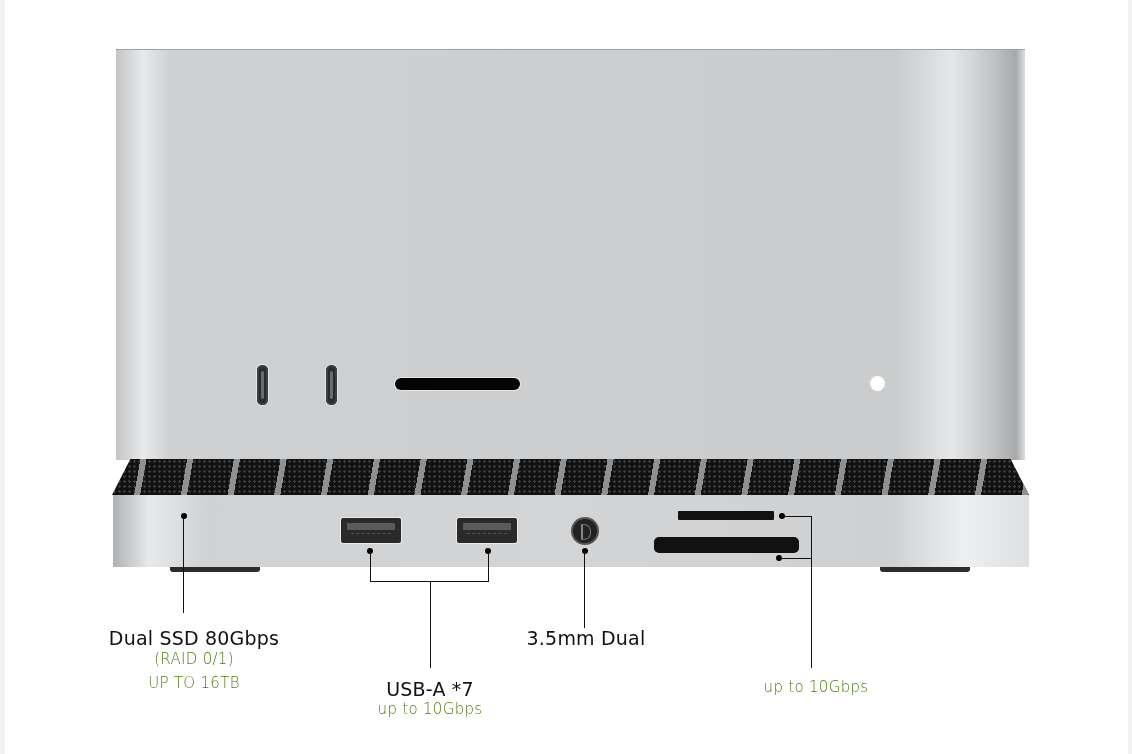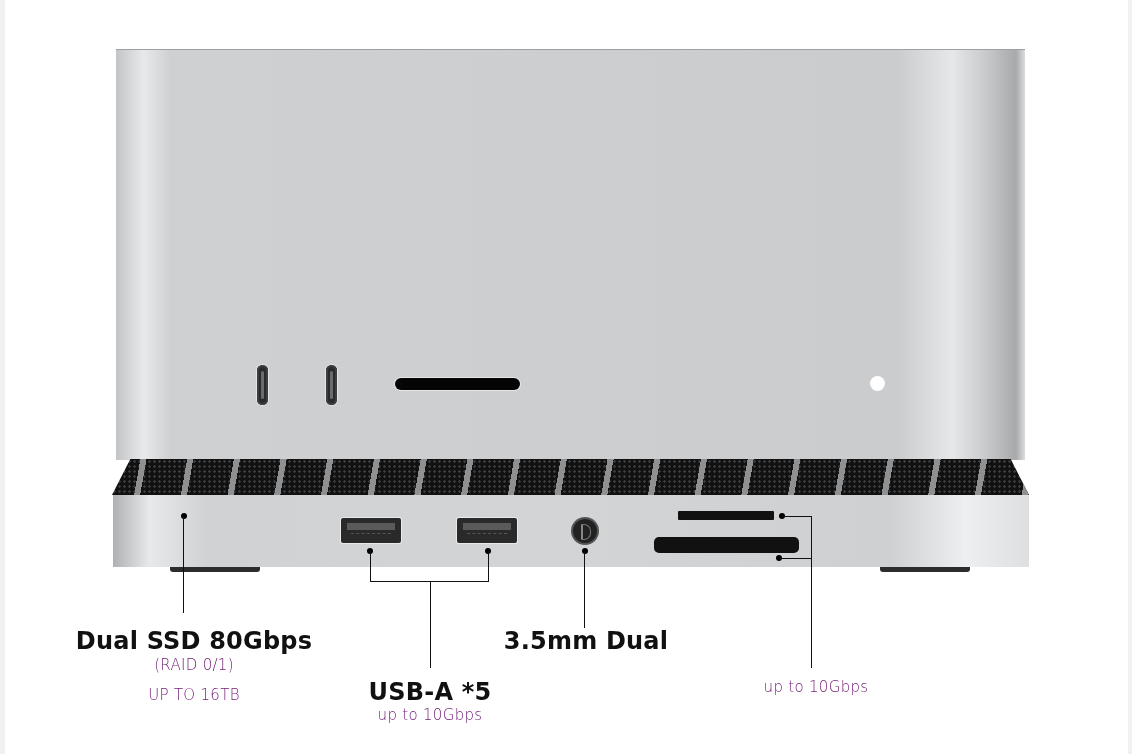--- a/index.html
+++ b/index.html
@@ -44,22 +44,22 @@
 
   .audio-jack { position:absolute; left:573px; top:519px; width:24px; height:24px; border-radius:50%; background:#222; box-shadow:0 0 0 2px #555; }
   .audio-jack::after { content:""; position:absolute; left:8px; top:5px; width:7px; height:14px; border-radius:0 7px 7px 0; border:1px solid #777; border-left:2px solid #888; }
   .cfa-slot { position:absolute; left:678px; top:511px; width:96px; height:9px; background:#111; border-radius:1px; }
   .cfb-slot { position:absolute; left:654px; top:537px; width:145px; height:16px; background:#111; border-radius:5px; }
 
   .dot { position:absolute; width:6px; height:6px; border-radius:50%; background:#000; }
   .line { position:absolute; background:#111; }
 
   .label { position:absolute; text-align:center; color:#111; }
-  .label .main { font-size:24px; font-weight:700; letter-spacing:0.2px; }
-  .label .sub { font-size:15px; color:#701a75; font-weight:300; letter-spacing:0.3px; }
+  .label .main { font-size:19px; font-weight:400; letter-spacing:0.2px; }
+  .label .sub { font-size:15px; color:#4d7c0f; font-weight:300; letter-spacing:0.3px; }
 </style>
 </head>
 <body>
 
 <div class="edge-left"></div>
 <div class="edge-right"></div>
 
 <div class="upper">
   <div class="tb-port" style="left:141px;top:315px;"></div>
   <div class="tb-port" style="left:210px;top:315px;"></div>
@@ -94,25 +94,25 @@
 
 <div class="dot" style="left:779px;top:513px;"></div>
 <div class="dot" style="left:776px;top:555px;"></div>
 <div class="line" style="left:782px;top:516px;width:29px;height:1px;"></div>
 <div class="line" style="left:779px;top:558px;width:32px;height:1px;"></div>
 <div class="line" style="left:811px;top:516px;width:1px;height:152px;"></div>
 
 <div class="label" style="left:64px;top:627px;width:260px;">
   <div class="main">Dual SSD 80Gbps</div>
   <div class="sub" style="margin-top:1px;">(RAID 0/1)</div>
-  <div class="sub" style="margin-top:12px;">UP TO 16TB</div>
+  <div class="sub" style="margin-top:6px;">UP TO 16TB</div>
 </div>
 
 <div class="label" style="left:330px;top:678px;width:200px;">
-  <div class="main">USB-A *5</div>
+  <div class="main">USB-A *7</div>
   <div class="sub">up to 10Gbps</div>
 </div>
 
 <div class="label" style="left:480px;top:627px;width:212px;">
   <div class="main">3.5mm Dual</div>
 </div>
 
 <div class="label" style="left:716px;top:678px;width:200px;">
   <div class="sub">up to 10Gbps</div>
 </div>

